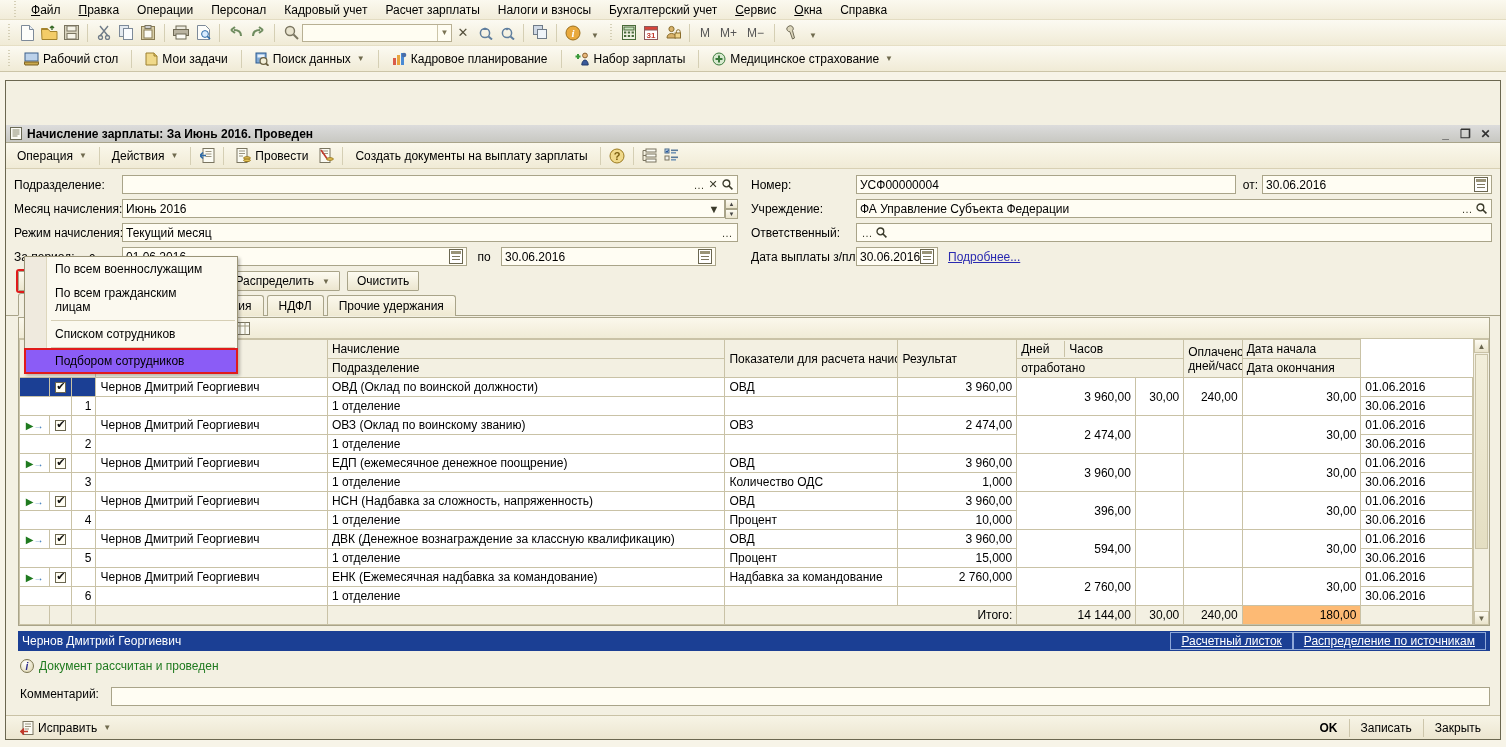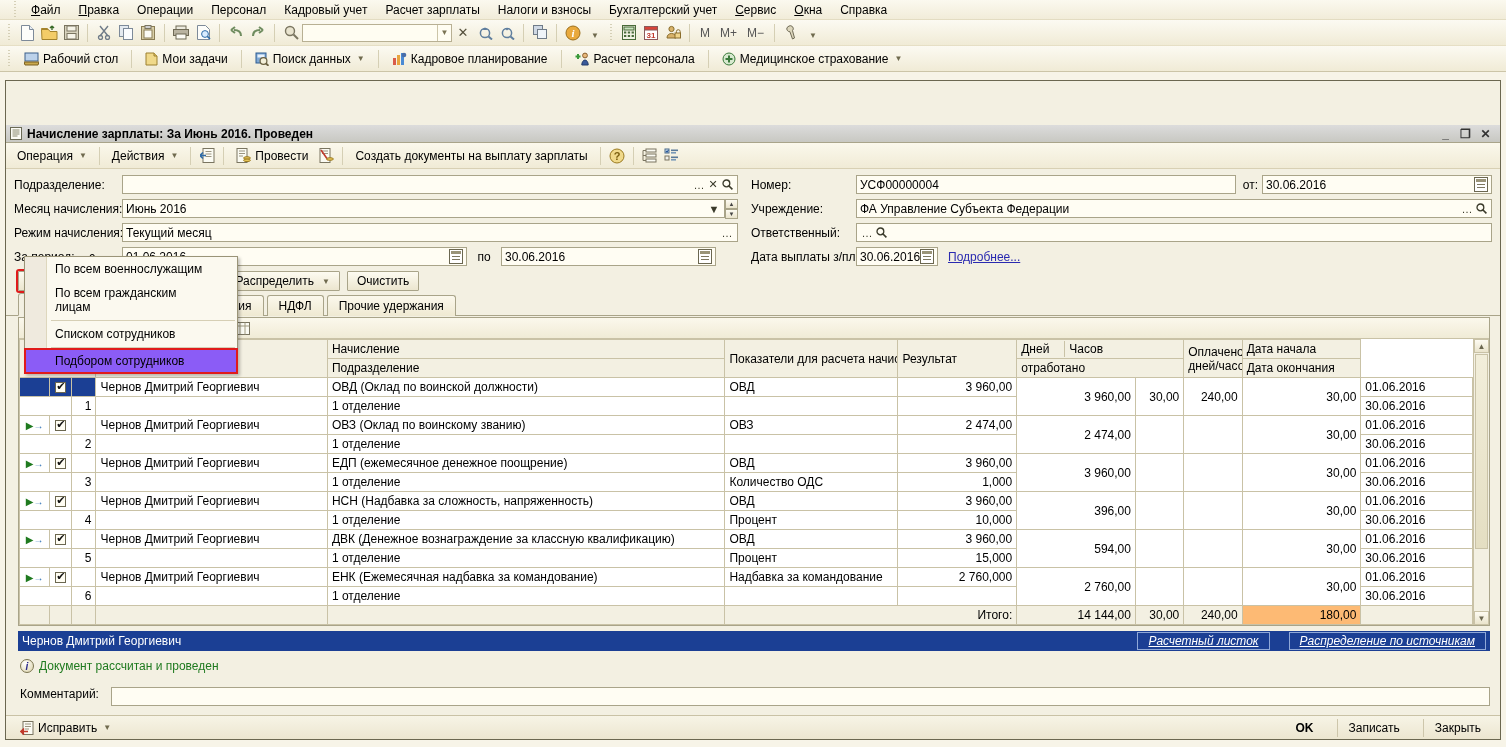--- a/index.html
+++ b/index.html
@@ -144,39 +144,39 @@
          position:relative; }
   .vsb .ar { height:14px; display:flex; align-items:center; justify-content:center;
              font-size:8px; color:#6b6750; background:linear-gradient(#fdfbf2,#eae4cc);
              border:1px solid #c9c2a6;}
   .vsb .thumb { position:absolute; left:1px; right:1px; top:15px; height:195px;
                 background:linear-gradient(#f2eeda,#e4dec2); border:1px solid #c9c2a6;}
 
   
   .selbar { margin:5px 10px 0 12px; height:20px; background:#1b3f94; color:#fff;
             display:flex; align-items:center; padding:0 4px; font-size:12px;}
-  .selbar .btns { margin-left:auto; display:flex; gap:19px;font-style:italic; }
+  .selbar .btns { margin-left:auto; display:flex; gap:0; }
   .selbar .sb { background:#1b3f94; border:1px solid #8fa8d8; padding:1px 10px;
                 color:#fff; text-decoration:underline; cursor:default; font-size:12px;}
 
   .statusline { padding:8px 0 0 14px; display:flex; align-items:center; gap:5px; }
   .statusline .txt { color:#1f7a1f; font-size:12px; }
   .iico { width:14px; height:14px; border-radius:50%; border:1px solid #7b7550;
           background:radial-gradient(circle at 35% 30%,#fff,#dcd3a8);
           display:flex; align-items:center; justify-content:center;
           font-style:italic; font-weight:bold; font-size:10px; color:#2a2a8a;}
 
   .commrow { display:flex; align-items:flex-start; padding:14px 10px 12px 14px; gap:12px; }
 
   .footbar { position:absolute; left:0; right:0; bottom:0; height:24px;
              background:linear-gradient(#f7f4e6,#ece6d0); border-top:1px solid #c9c2a6;
              display:flex; align-items:center; padding:0 8px; }
   .fixbtn { display:flex; align-items:center; gap:4px; padding:1px 5px; cursor:default;
             border:1px solid transparent; }
-  .footbar .right { margin-left:auto; display:flex; align-items:center; gap:12px;text-align:right; }
+  .footbar .right { margin-left:auto; display:flex; align-items:center; gap:0;text-align:right; }
   .footbar .right span { padding:2px 11px; cursor:default; border-left:1px solid #cdc6ab;}
   .footbar .right span:first-child { border-left:none; font-weight:bold; }
 </style>
 </head>
 <body>
 
 <div class="app">
 
   <div class="menubar">
     <div class="grip"></div>
@@ -401,21 +401,21 @@
         </svg>
       <span>Кадровое планирование</span>
     </div>
     <div class="sep"></div>
     <div class="navitem">
       <svg width="15" height="14" viewBox="0 0 15 14">
           <path d="M3 2v5M.5 4.5h5" stroke="#3a9a3a" stroke-width="2"></path>
           <circle cx="10" cy="3.5" r="2.4" fill="#e8b87a" stroke="#8a5f2c"></circle>
           <path d="M6.8 13c0-3 1.5-5 3.2-5s3.2 2 3.2 5z" fill="#3a5a9a" stroke="#223a6a"></path>
         </svg>
-      <span>Расчет персонала</span>
+      <span>Набор зарплаты</span>
     </div>
     <div class="sep"></div>
     <div class="navitem">
       <svg width="14" height="14" viewBox="0 0 14 14">
           <circle cx="7" cy="7" r="6" fill="#d7e9cf" stroke="#3a7a3a"></circle>
           <path d="M7 3.5v7M3.5 7h7" stroke="#3a7a3a" stroke-width="2"></path>
         </svg>
       <span>Медицинское страхование</span>
       <span class="caret">▼</span>
     </div>

